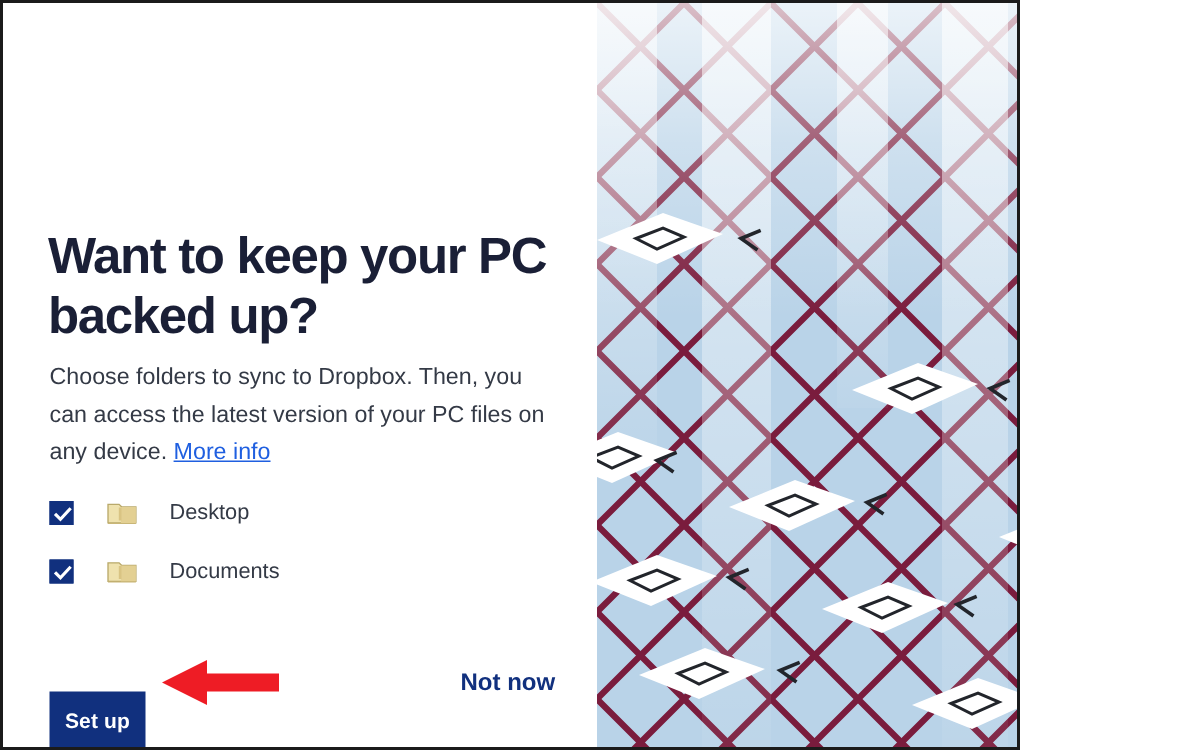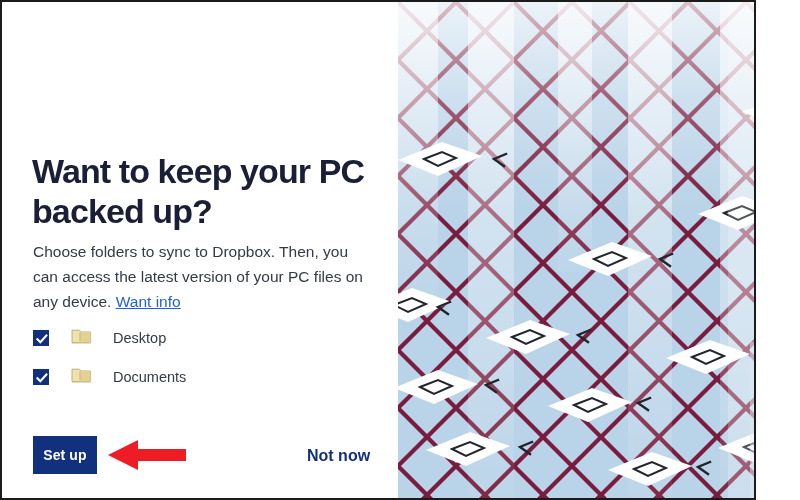--- a/index.html
+++ b/index.html
@@ -9,21 +9,21 @@
   }
   body {
     width: 800px;
     height: 500px;
     overflow: hidden;
     font-family: "Liberation Sans", sans-serif;
   }
 
   #screen {
     position: relative;
-    width: 756px;
+    width: 680px;
     height: 500px;
     box-sizing: border-box;
     border: 2px solid #1b1b1b;
     background: #0f172a;
     overflow: hidden;
   }
 
   
   .left-pane {
     position: absolute;
@@ -68,23 +68,24 @@
 
   
   .folder-list {
     position: absolute;
     left: 31px;
     top: 318px;
     width: 330px;
   }
   .folder-row {
     display: flex;
-    align-items: flex-end;
+    align-items: center;
     height: 26px;
     margin-bottom: 13px;
+    margin-top: 9px;
   }
   .cb {
     position: relative;
     width: 16px;
     height: 16px;
     flex: 0 0 16px;
     background: #11307e;
     border: 1px solid #11307e;
     box-sizing: border-box;
     cursor: pointer;
@@ -103,21 +104,21 @@
     font-size: 14.5px;
     color: #343a46;
     white-space: nowrap;
     font-family: "Liberation Sans", sans-serif;
   }
 
   
   .setup-button {
     position: absolute;
     left: 31px;
-    top: 434px;
+    top: 459px;
     width: 64px;
     height: 38px;
     background: #11307e;
     border: none;
     color: #ffffff;
     font-size: 14px;
     font-weight: 700;
     letter-spacing: 0.1px;
     cursor: pointer;
     font-family: "Liberation Sans", sans-serif;
@@ -159,21 +160,21 @@
 </style>
 </head>
 <body>
 
 <div id="screen">
 
   <div class="left-pane">
 
     <h1 class="headline">Want to keep your PC backed up?</h1>
 
-    <p class="body-copy"><span>Choose folders to sync to Dropbox. Then, you can access the latest version of your PC files on any device. </span><span class="more-info-link">Want info</span></p>
+    <p class="body-copy"><span>Choose folders to sync to Dropbox. Then, you can access the latest version of your PC files on any device. </span><span class="more-info-link">More info</span></p>
 
     <div class="folder-list">
 
       <div class="folder-row">
         <span class="cb">
           <svg width="14" height="14" viewBox="0 0 14 14" aria-hidden="true">
             <path d="M2.4 7.3 L5.3 10.2 L11.4 3.6" fill="none" stroke="#ffffff" stroke-width="2.1" stroke-linecap="square"></path>
           </svg>
         </span>
         <span class="folder-icon">

